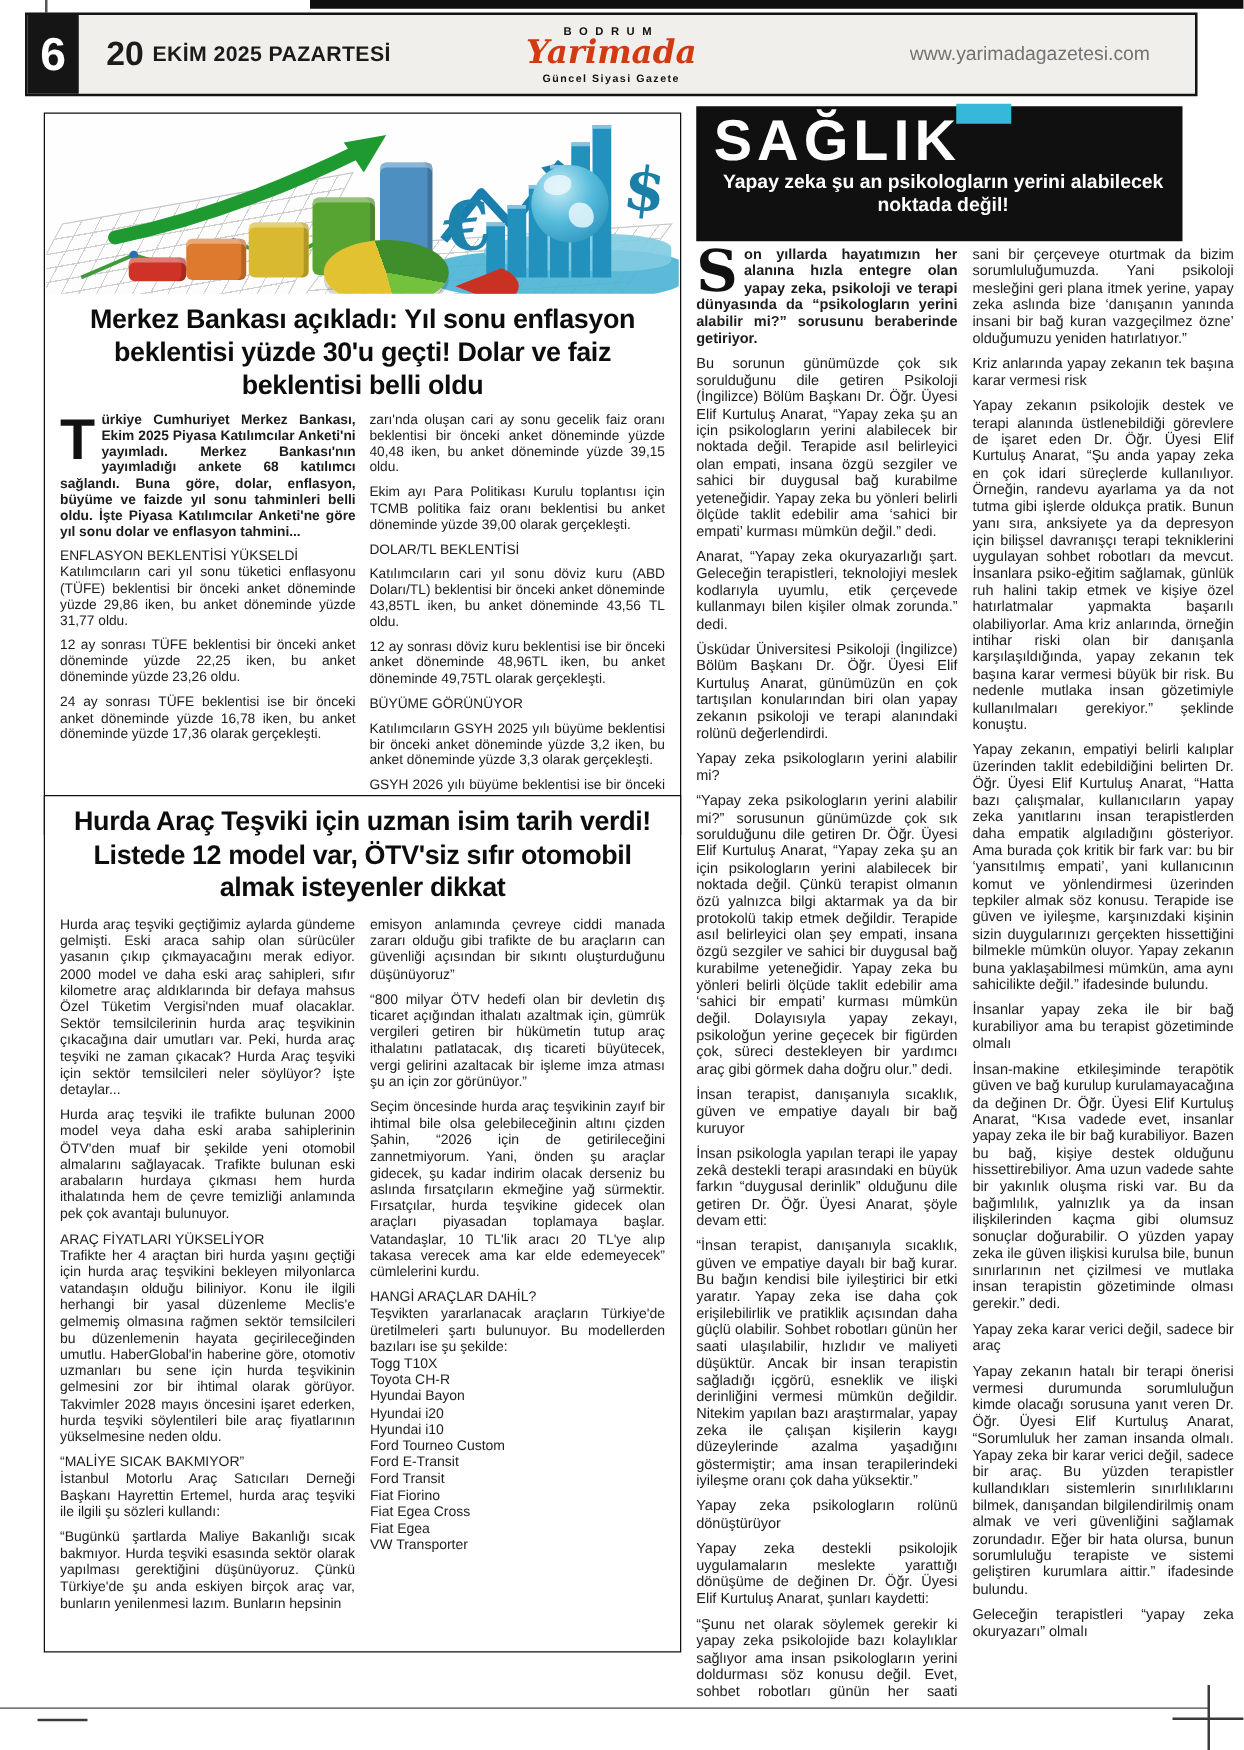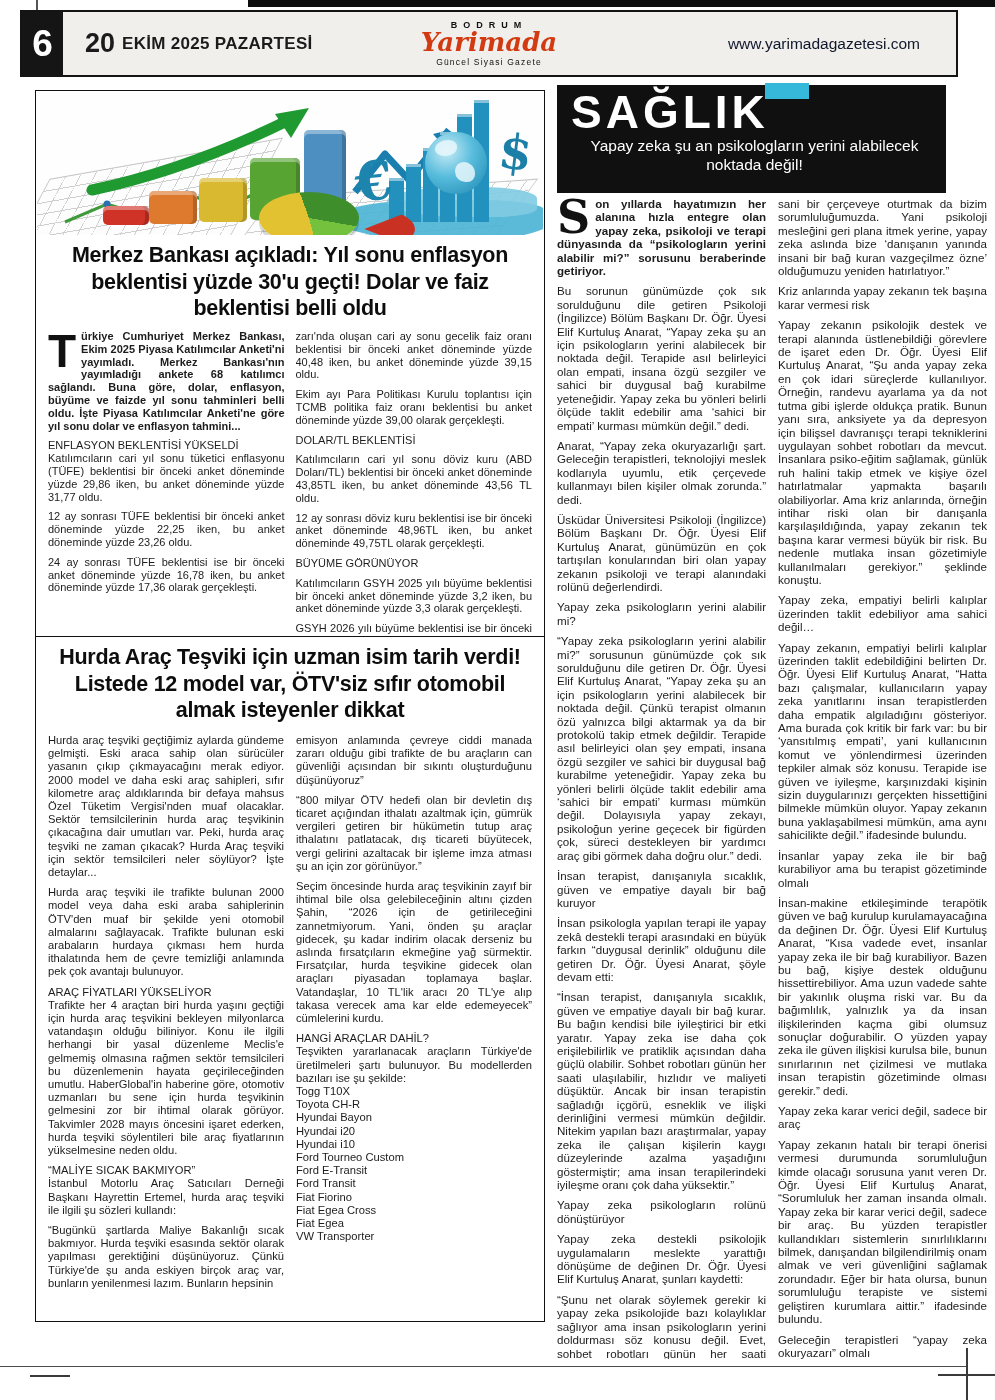--- a/index.html
+++ b/index.html
@@ -21,22 +21,22 @@
               border:2px solid #141414;box-sizing:border-box;display:flex;}
   .page-number{width:41px;background:#151515;color:#fff;display:flex;align-items:center;
                justify-content:center;font-size:37px;font-weight:bold;}
   .date-wrap{display:flex;align-items:center;margin-left:22px;font-weight:bold;white-space:nowrap;}
   .date-big{font-size:27px;margin-right:7px;}
   .date-rest{font-size:17px;letter-spacing:.3px;}
   .logo{position:absolute;left:50%;top:50%;transform:translate(-50%,-50%);text-align:center;line-height:1;}
   .logo-top{font-size:9px;font-weight:bold;letter-spacing:6px;color:#111;}
   .logo-name{font-family:"DejaVu Serif",serif;font-style:italic;font-weight:bold;
              font-size:26px;color:#d23a12;margin-top:-1px;}
-  .logo-tag{font-size:8.5px;font-weight:normal;color:#111;letter-spacing:1.2px;margin-top:3px;}
-  .website{position:absolute;right:36px;top:50%;transform:translateY(-50%);font-size:15.5px;color:#0f172a;}
+  .logo-tag{font-size:8.5px;font-weight:bold;color:#111;letter-spacing:1.2px;margin-top:3px;}
+  .website{position:absolute;right:36px;top:50%;transform:translateY(-50%);font-size:15.5px;color:#737373;}
 
   
   .artbox{border:1.5px solid #101010;box-sizing:border-box;display:flex;flex-direction:column;background:#fff;}
   .headline{font-weight:bold;text-align:center;letter-spacing:-.3px;color:#0d0d0d;}
   .cols{flex:1;display:flex;overflow:hidden;}
   .col{flex:1;overflow:hidden;}
   .para{margin:0;text-align:justify;white-space:pre-line;color:#1c1c1c;}
   .lead{font-weight:bold;}
   .dropcap{float:left;font-weight:bold;color:#111;}
 
@@ -50,21 +50,21 @@
   
   .art2{left:35px;top:636px;width:510px;height:686px;}
   .art2 .headline{font-size:21.5px;line-height:1.24;padding:7px 12px 4px;}
   .art2 .cols{gap:12px;padding:6px 12px 6px;}
   .art2 .para{font-size:11.2px;line-height:13.2px;margin-bottom:7px;}
 
   
   .saglik-box{left:557px;top:85px;width:389px;height:108px;background:#101010;color:#fff;
               box-sizing:border-box;padding:4px 8px 0 14px;}
   .saglik-title{font-size:46px;font-weight:bold;letter-spacing:4px;line-height:1.02;}
-  .saglik-sub{font-size:15.5px;font-weight:normal;text-align:center;line-height:1.22;margin-top:1px;}
+  .saglik-sub{font-size:15.5px;font-weight:bold;text-align:center;line-height:1.22;margin-top:1px;}
   .health-cols{left:557px;top:197px;width:430px;height:1162px;display:flex;gap:12px;}
   .health-cols .para{font-size:11.6px;line-height:13.4px;margin-bottom:7px;}
   .health-cols .dropcap{font-family:"DejaVu Serif",serif;font-size:46px;line-height:37px;margin:2px 5px 0 0;}
 
   
   .photo{height:143px;position:relative;overflow:hidden;margin:1px;background:#fefefe;}
   .sheet{position:absolute;background-color:#fdfdfd;border:1px solid #c6c6c6;
          background-image:repeating-linear-gradient(to bottom,transparent 0 10px,#cfcfcf 10px 11px),
                           repeating-linear-gradient(to right,transparent 0 15px,#cfcfcf 15px 16px);}
   .sheet1{left:-18px;top:72px;width:235px;height:95px;transform:rotate(-10deg) skewX(-38deg);}
@@ -198,21 +198,20 @@
           <p class="para">“İnsan terapist, danışanıyla sıcaklık, güven ve empatiye dayalı bir bağ kurar. Bu bağın kendisi bile iyileştirici bir etki yaratır. Yapay zeka ise daha çok erişilebilirlik ve pratiklik açısından daha güçlü olabilir. Sohbet robotları günün her saati ulaşılabilir, hızlıdır ve maliyeti düşüktür. Ancak bir insan terapistin sağladığı içgörü, esneklik ve ilişki derinliğini vermesi mümkün değildir. Nitekim yapılan bazı araştırmalar, yapay zeka ile çalışan kişilerin kaygı düzeylerinde azalma yaşadığını göstermiştir; ama insan terapilerindeki iyileşme oranı çok daha yüksektir.”</p>
           <p class="para">Yapay zeka psikologların rolünü dönüştürüyor</p>
           <p class="para">Yapay zeka destekli psikolojik uygulamaların meslekte yarattığı dönüşüme de değinen Dr. Öğr. Üyesi Elif Kurtuluş Anarat, şunları kaydetti:</p>
           <p class="para">“Şunu net olarak söylemek gerekir ki yapay zeka psikolojide bazı kolaylıklar sağlıyor ama insan psikologların yerini doldurması söz konusu değil. Evet, sohbet robotları günün her saati ulaşılabilir, hızlı ve maliyet açısından avantajlı olabilir. Fakat bu uygulamalar daha çok yüzeysel destek sunuyor. Asıl iyileştirici olan şey, danışanın karşısında gerçekten onu dinleyen, duygusunu hisseden ve ihtiyaçlarına göre esneyebilen bir terapist bulmasıdır. Yapay zeka bu insani boyutu taklit edebilir ama sahici biçimde kuramaz. Bu dönüşüm, aslında psikologların rolünü daha da önemli hale getiriyor. Çünkü artık sadece terapi yapmak değil, aynı zamanda teknolojiyi doğru şekilde yönlendirmek, etik sınırları gözetmek ve yapay zekanın sunduğu verileri in-</p>
         </div>
     </div>
     <div class="col">
         <p class="para">sani bir çerçeveye oturtmak da bizim sorumluluğumuzda. Yani psikoloji mesleğini geri plana itmek yerine, yapay zeka aslında bize ‘danışanın yanında insani bir bağ kuran vazgeçilmez özne’ olduğumuzu yeniden hatırlatıyor.”</p>
         <p class="para">Kriz anlarında yapay zekanın tek başına karar vermesi risk</p>
         <p class="para">Yapay zekanın psikolojik destek ve terapi alanında üstlenebildiği görevlere de işaret eden Dr. Öğr. Üyesi Elif Kurtuluş Anarat, “Şu anda yapay zeka en çok idari süreçlerde kullanılıyor. Örneğin, randevu ayarlama ya da not tutma gibi işlerde oldukça pratik. Bunun yanı sıra, anksiyete ya da depresyon için bilişsel davranışçı terapi tekniklerini uygulayan sohbet robotları da mevcut. İnsanlara psiko-eğitim sağlamak, günlük ruh halini takip etmek ve kişiye özel hatırlatmalar yapmakta başarılı olabiliyorlar. Ama kriz anlarında, örneğin intihar riski olan bir danışanla karşılaşıldığında, yapay zekanın tek başına karar vermesi büyük bir risk. Bu nedenle mutlaka insan gözetimiyle kullanılmaları gerekiyor.” şeklinde konuştu.</p>
-        <p class="para">Yapay zeka, empatiyi belirli kalıplar üzerinden taklit edebiliyor ama sahici değil…</p>
         <p class="para">Yapay zekanın, empatiyi belirli kalıplar üzerinden taklit edebildiğini belirten Dr. Öğr. Üyesi Elif Kurtuluş Anarat, “Hatta bazı çalışmalar, kullanıcıların yapay zeka yanıtlarını insan terapistlerden daha empatik algıladığını gösteriyor. Ama burada çok kritik bir fark var: bu bir ‘yansıtılmış empati’, yani kullanıcının komut ve yönlendirmesi üzerinden tepkiler almak söz konusu. Terapide ise güven ve iyileşme, karşınızdaki kişinin sizin duygularınızı gerçekten hissettiğini bilmekle mümkün oluyor. Yapay zekanın buna yaklaşabilmesi mümkün, ama aynı sahicilikte değil.” ifadesinde bulundu.</p>
         <p class="para">İnsanlar yapay zeka ile bir bağ kurabiliyor ama bu terapist gözetiminde olmalı</p>
         <p class="para">İnsan-makine etkileşiminde terapötik güven ve bağ kurulup kurulamayacağına da değinen Dr. Öğr. Üyesi Elif Kurtuluş Anarat, “Kısa vadede evet, insanlar yapay zeka ile bir bağ kurabiliyor. Bazen bu bağ, kişiye destek olduğunu hissettirebiliyor. Ama uzun vadede sahte bir yakınlık oluşma riski var. Bu da bağımlılık, yalnızlık ya da insan ilişkilerinden kaçma gibi olumsuz sonuçlar doğurabilir. O yüzden yapay zeka ile güven ilişkisi kurulsa bile, bunun sınırlarının net çizilmesi ve mutlaka insan terapistin gözetiminde olması gerekir.” dedi.</p>
         <p class="para">Yapay zeka karar verici değil, sadece bir araç</p>
         <p class="para">Yapay zekanın hatalı bir terapi önerisi vermesi durumunda sorumluluğun kimde olacağı sorusuna yanıt veren Dr. Öğr. Üyesi Elif Kurtuluş Anarat, “Sorumluluk her zaman insanda olmalı. Yapay zeka bir karar verici değil, sadece bir araç. Bu yüzden terapistler kullandıkları sistemlerin sınırlılıklarını bilmek, danışandan bilgilendirilmiş onam almak ve veri güvenliğini sağlamak zorundadır. Eğer bir hata olursa, bunun sorumluluğu terapiste ve sistemi geliştiren kurumlara aittir.” ifadesinde bulundu.</p>
         <p class="para">Geleceğin terapistleri “yapay zeka okuryazarı” olmalı</p>
       </div>
   </div>
 
   <div class="abs artbox art2">

